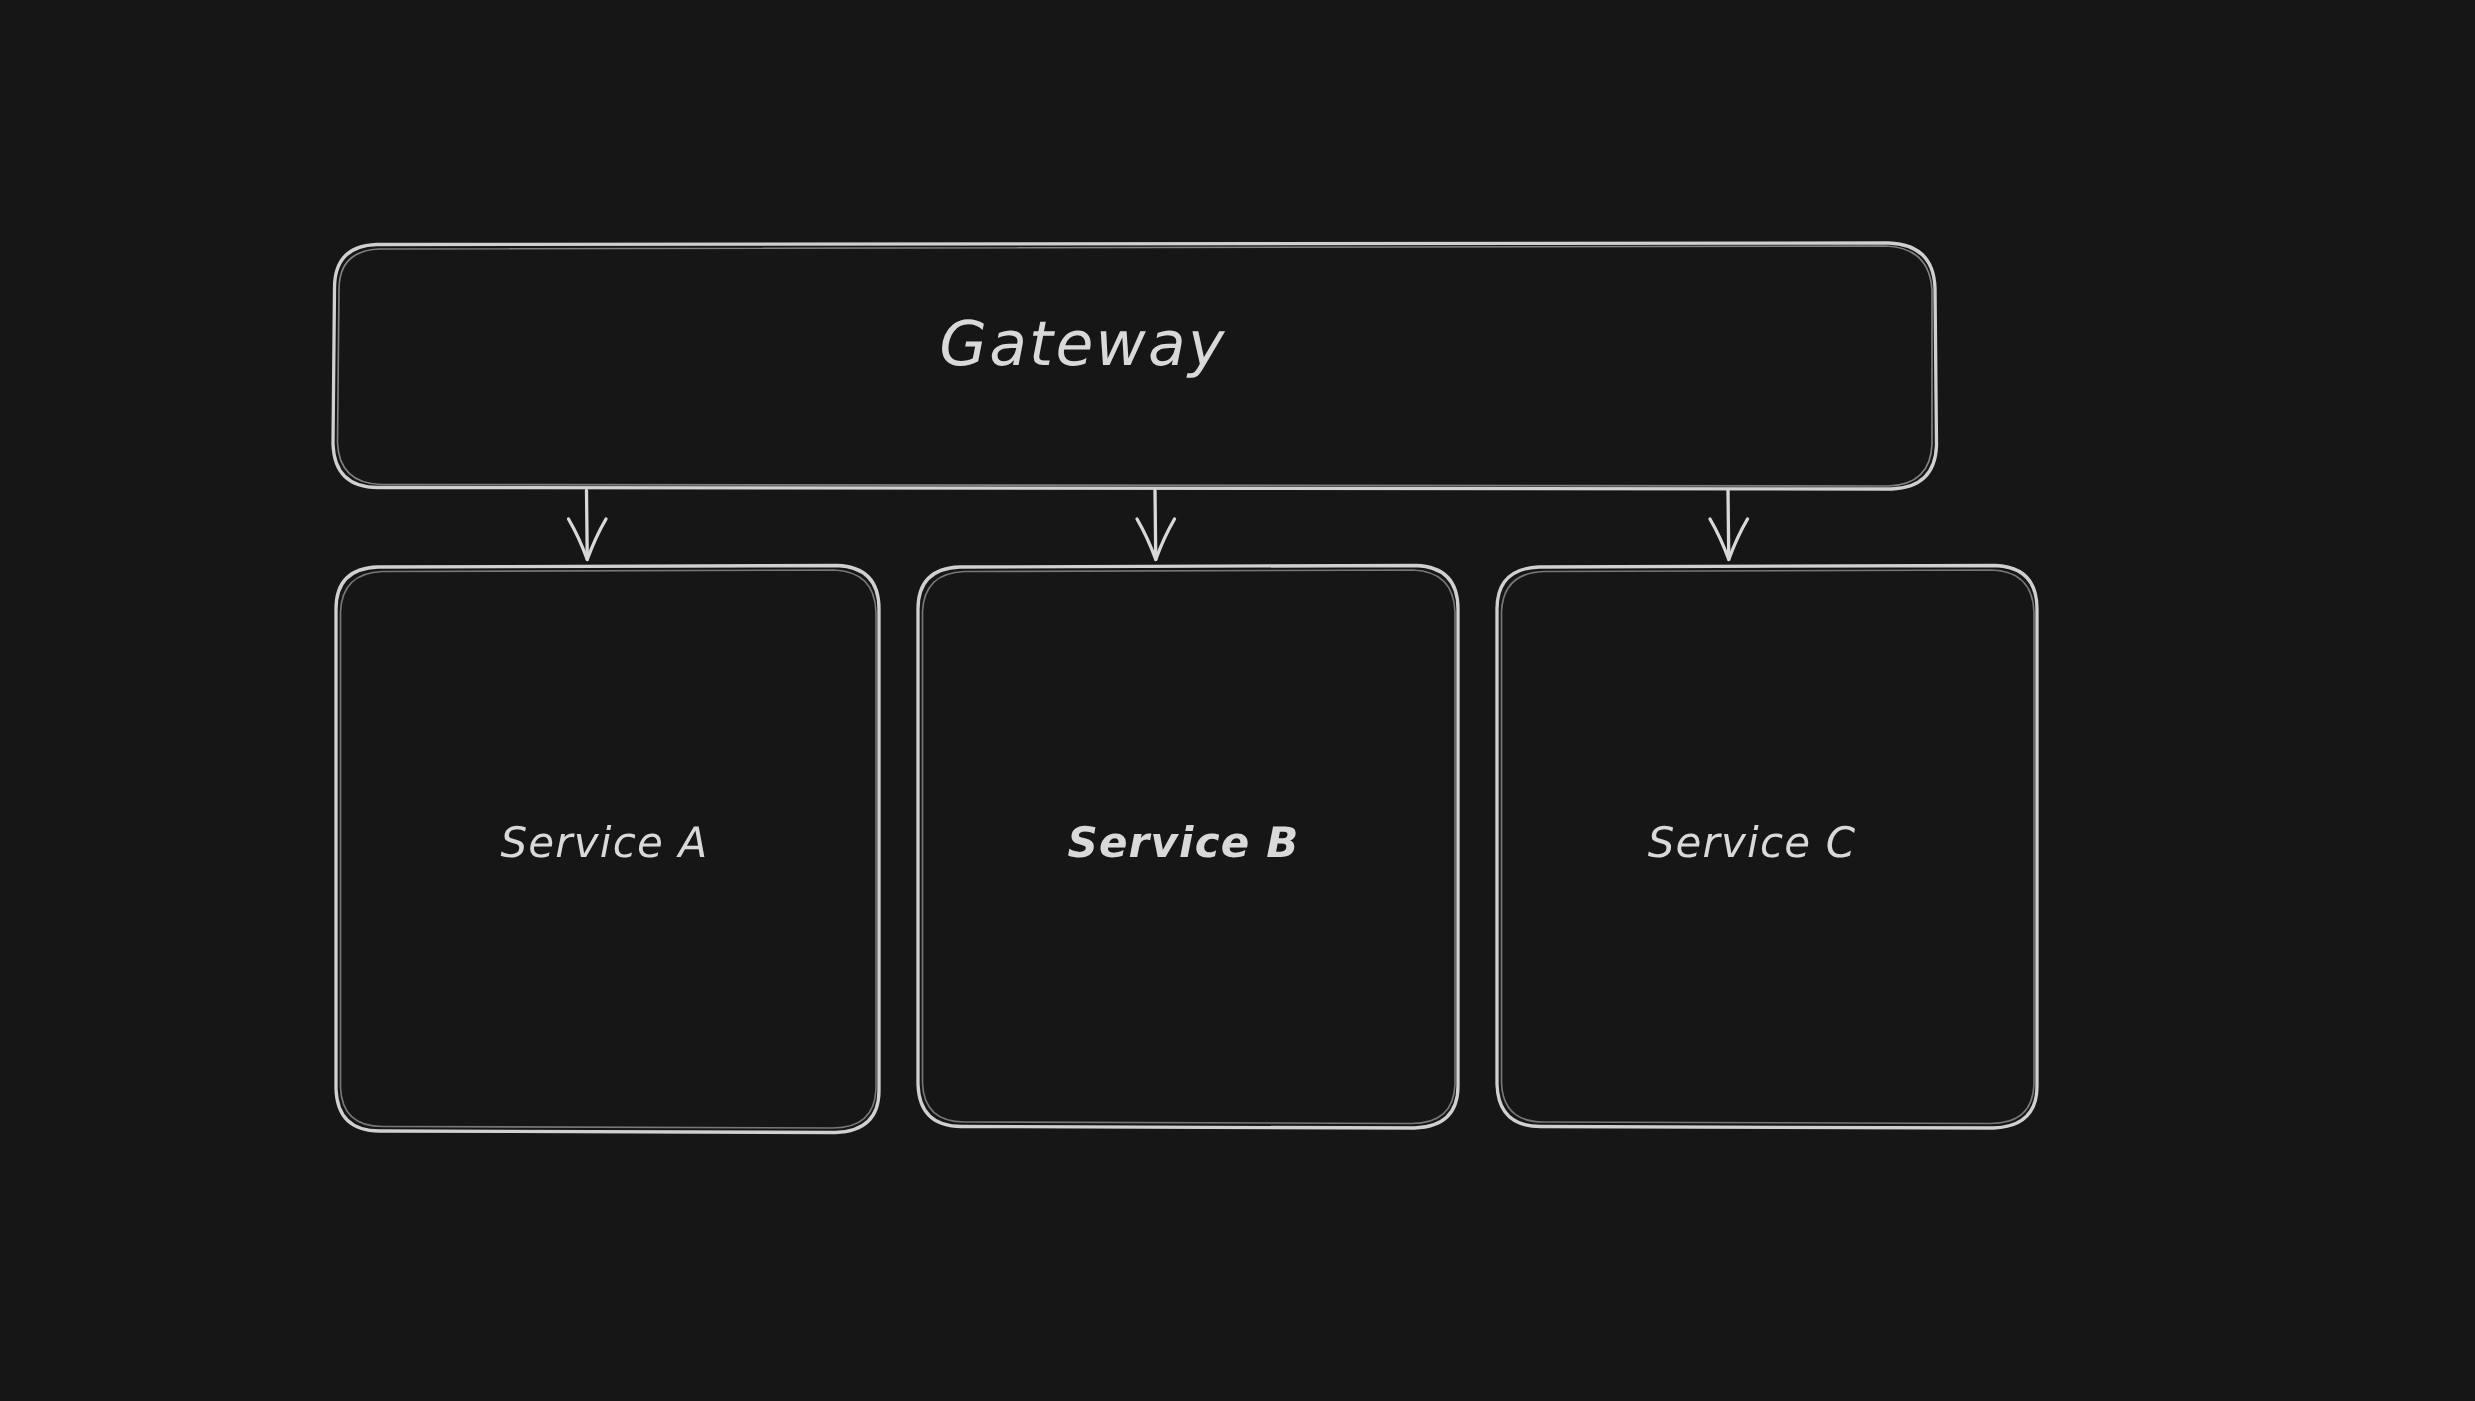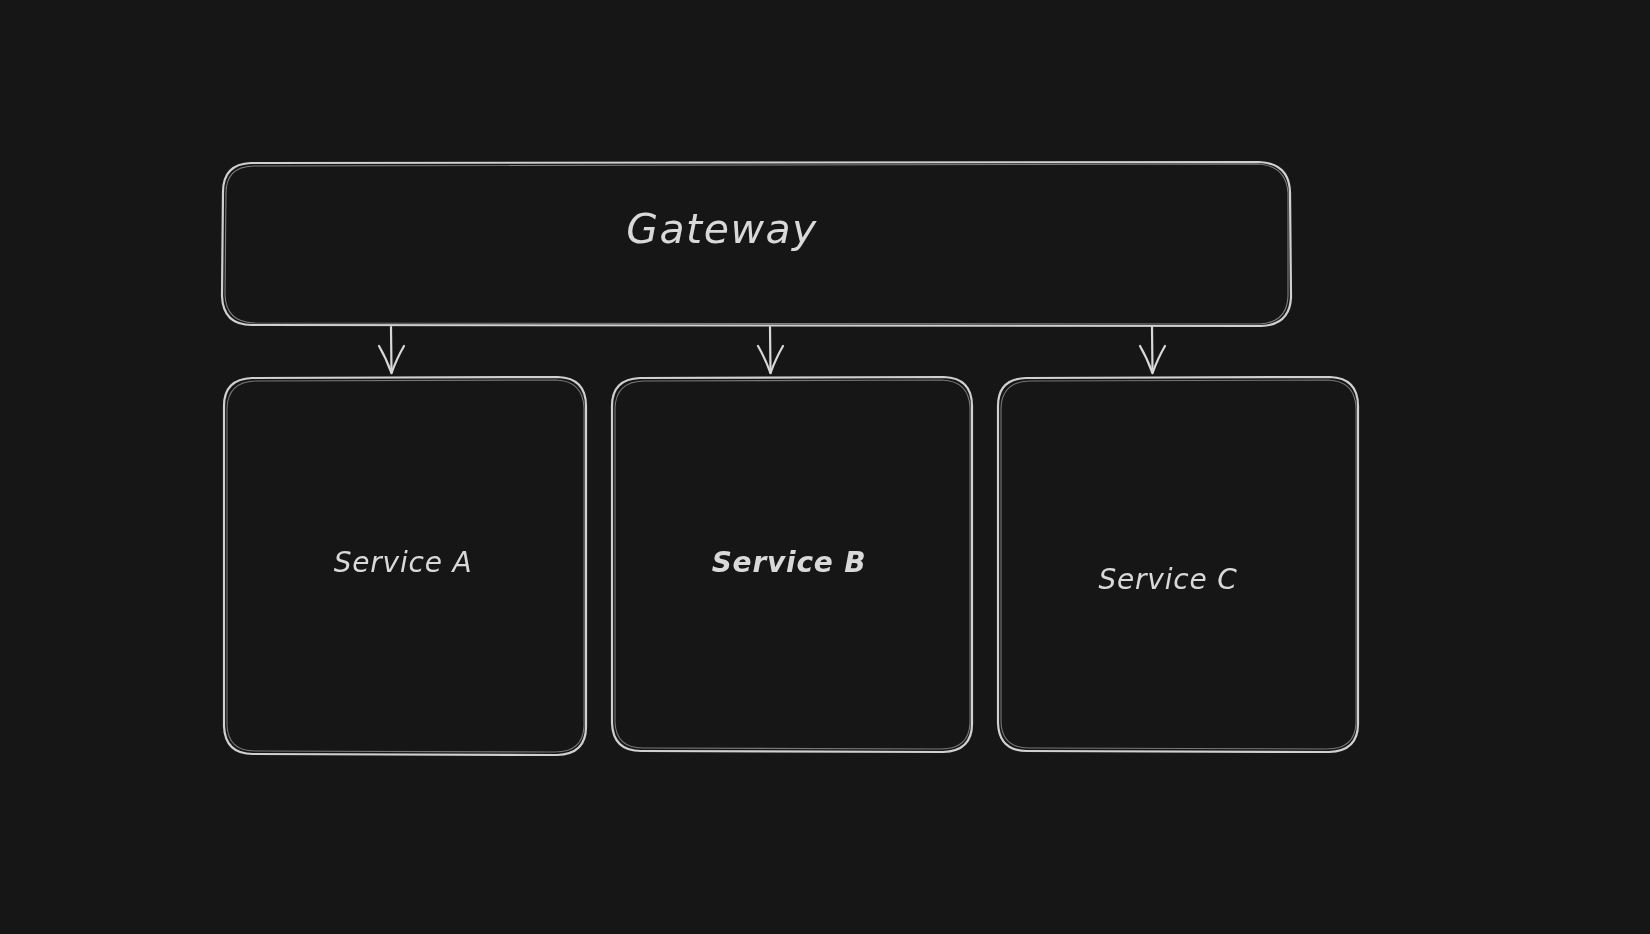--- a/index.html
+++ b/index.html
@@ -158,15 +158,15 @@
       <path d="M 1165 346 Q 1158 358 1152.5 373" fill="none" stroke="#d8d8d8" stroke-width="2.2" stroke-linecap="round"></path>
     </g>
   </svg>
 
   <div class="node-label label-gateway" style="left:722px; top:229px;">Gateway</div>
 
   <div class="node-label label-service" style="left:403px; top:562px;">Service A</div>
 
   <div class="node-label label-service" style="left:789px; top:562px;font-weight:bold;">Service B</div>
 
-  <div class="node-label label-service" style="left:1168px; top:579px;">Service C</div>
+  <div class="node-label label-service" style="left:1168px; top:562px;">Service C</div>
 
 </div>
 
 </body></html>

